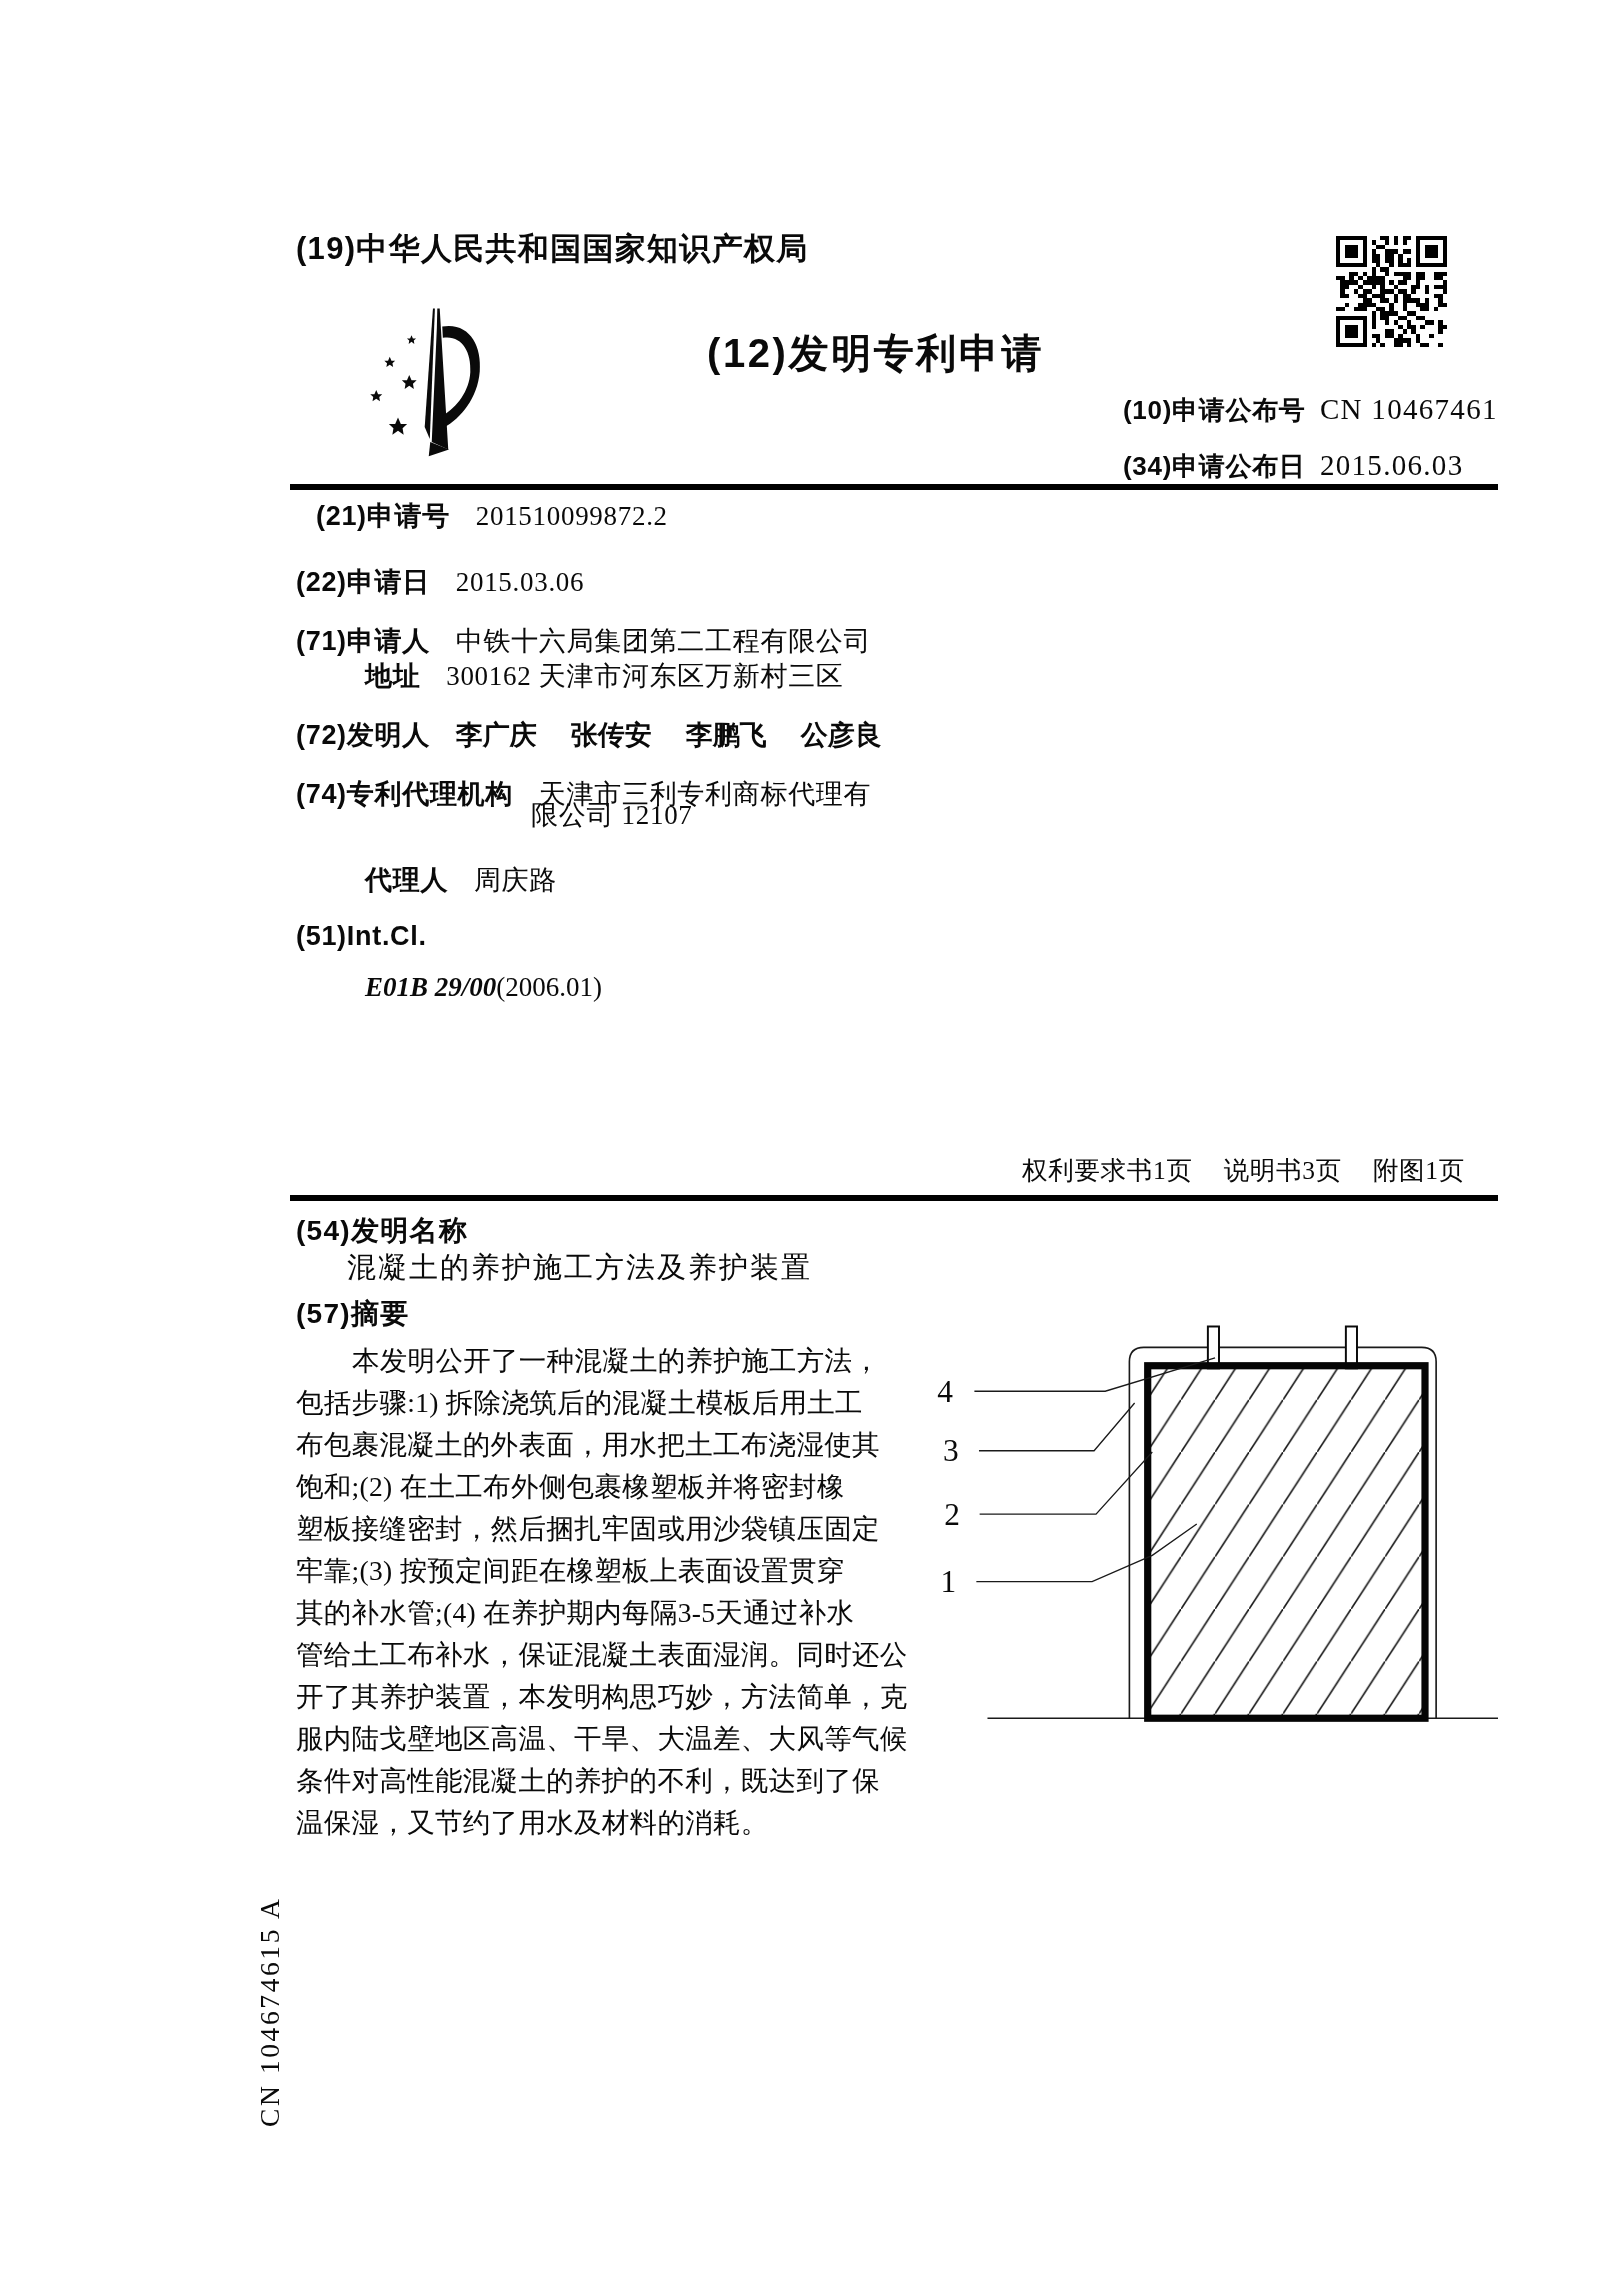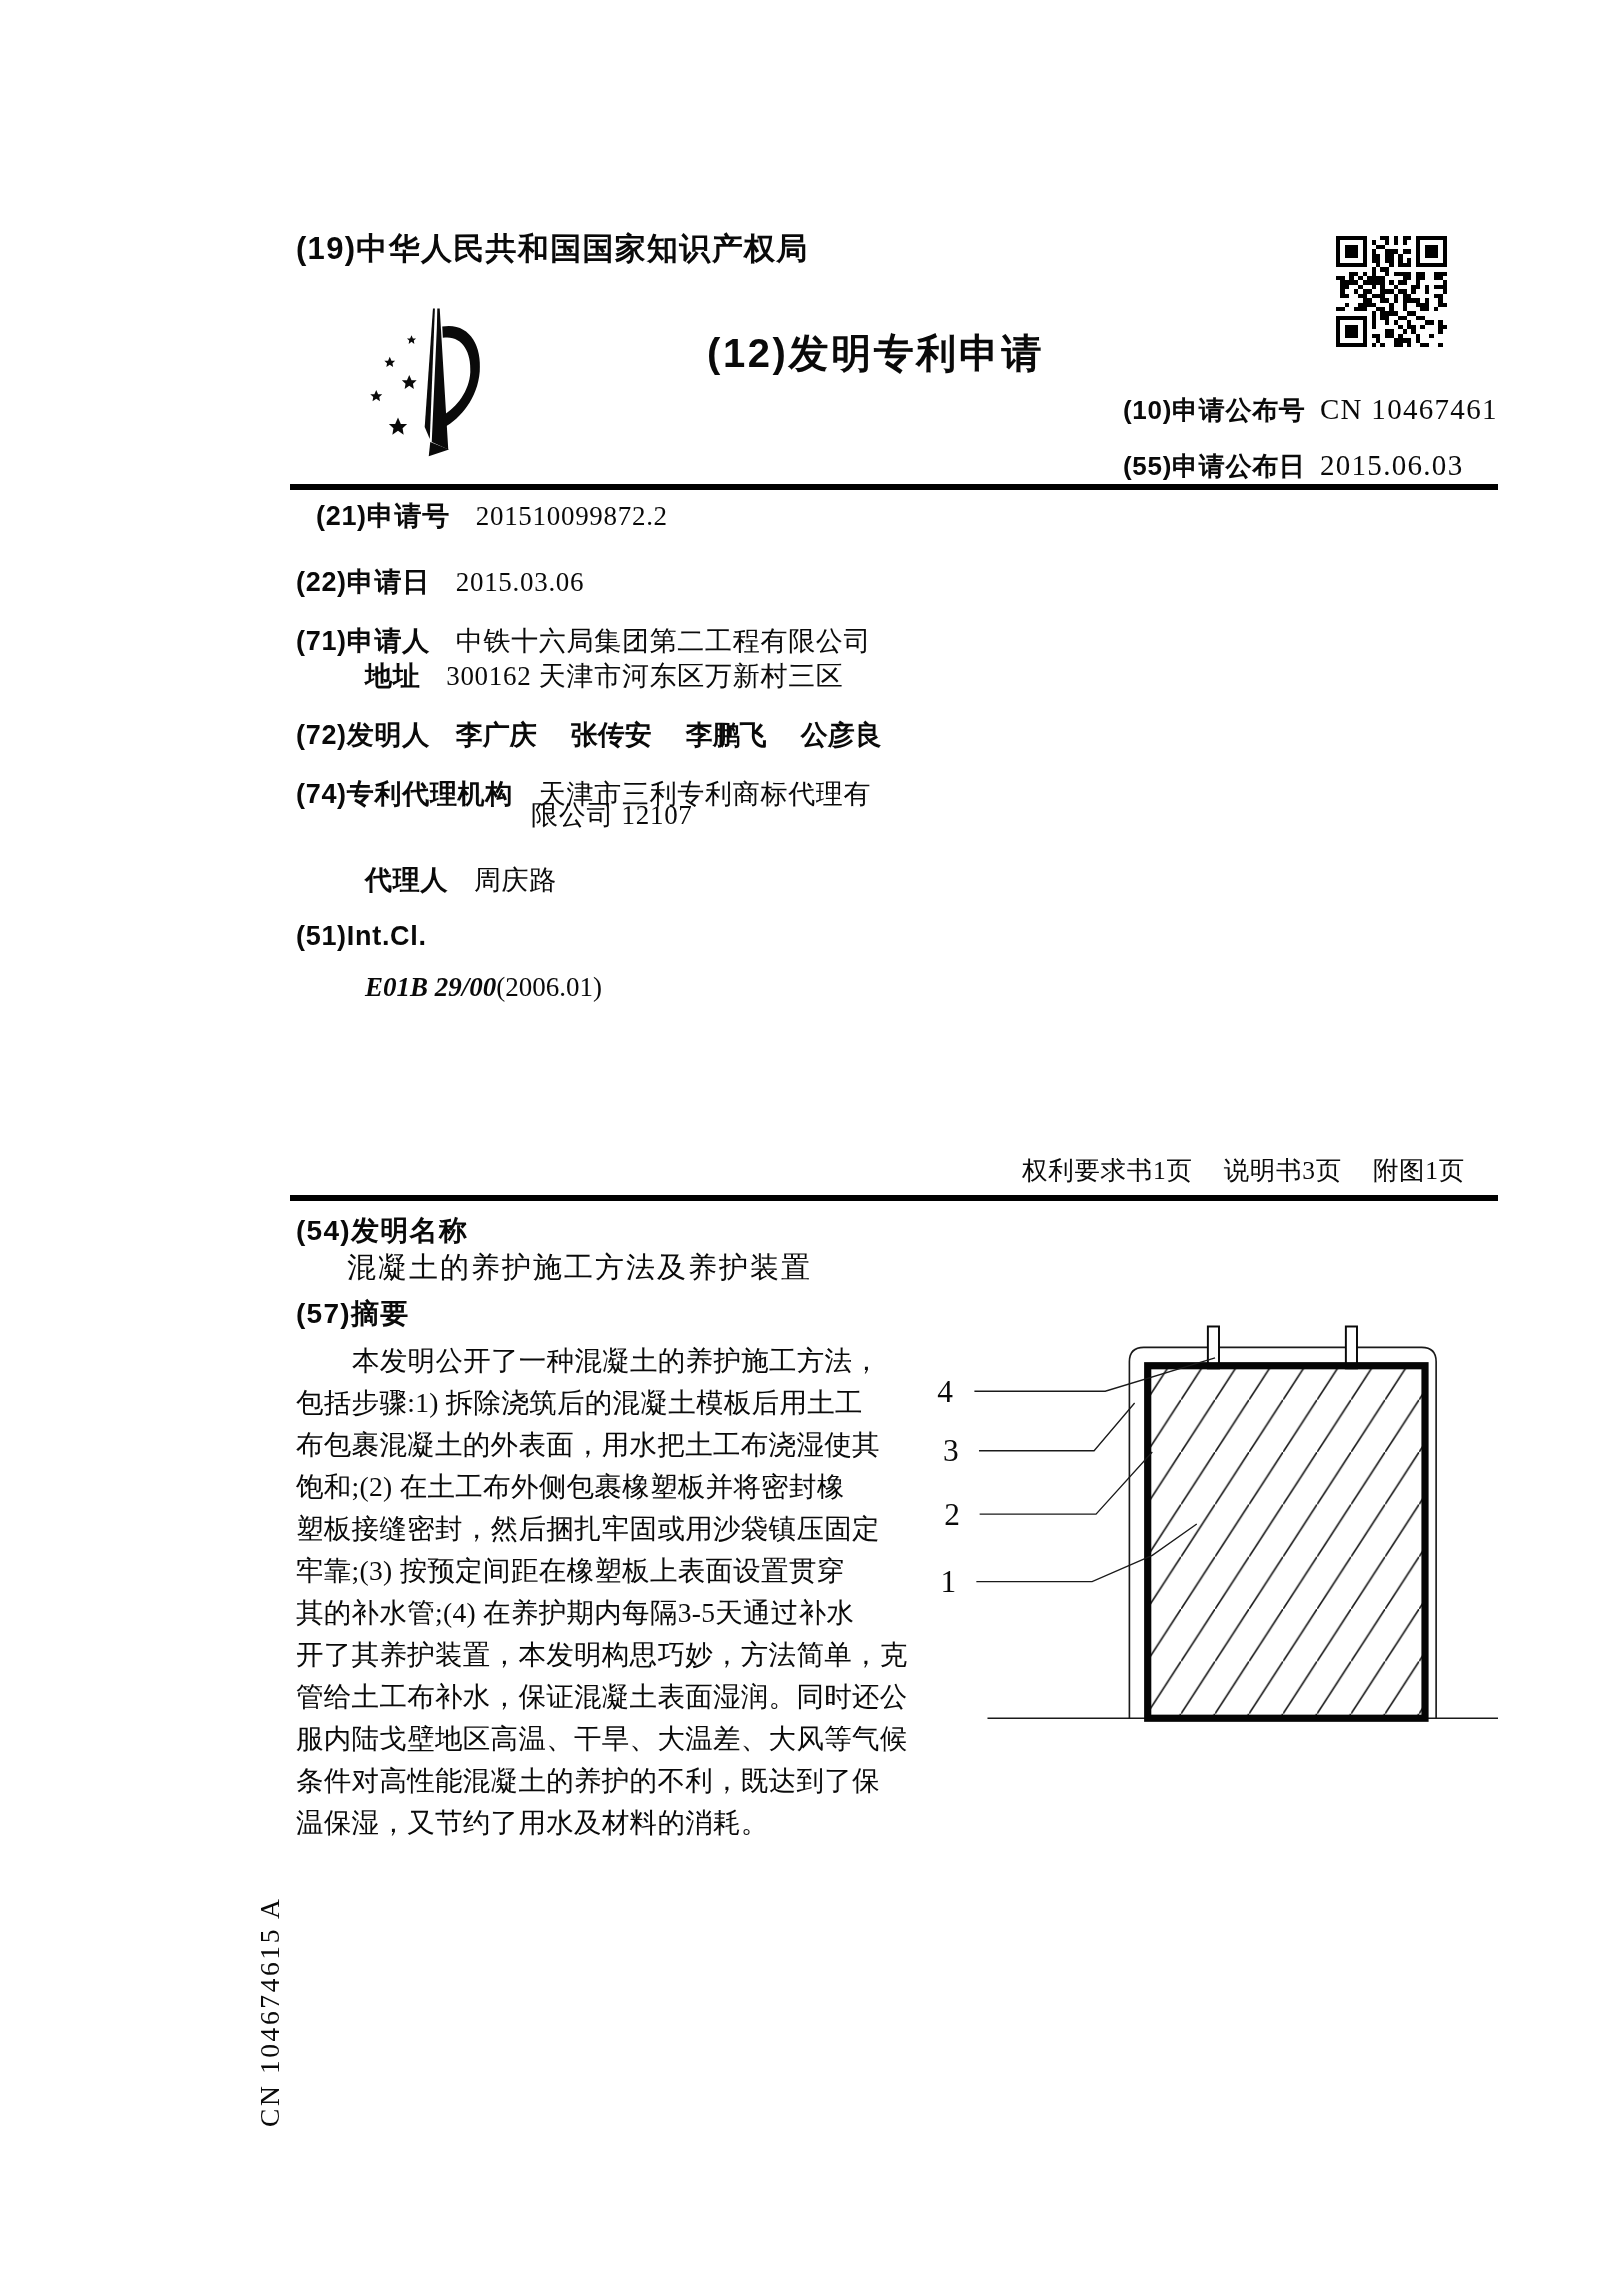--- a/index.html
+++ b/index.html
@@ -283,21 +283,21 @@
           <rect x="1" y="19" width="5" height="5" fill="#fff"></rect>
           <rect x="2" y="20" width="3" height="3"></rect>
         </g>
       </svg>
   </div>
 
   <div class="abs pub-row" style="top:393px;">
     <span class="hei lbl">(10)申请公布号</span><span class="val">CN 104674615 A</span>
   </div>
   <div class="abs pub-row" style="top:449px;">
-    <span class="hei lbl">(55)申请公布日</span><span class="val">2015.06.03</span>
+    <span class="hei lbl">(34)申请公布日</span><span class="val">2015.06.03</span>
   </div>
 
   <div class="rule" style="left:290px;top:484px;width:1241px;"></div>
 
   <div class="brow hei" style="top:498px;margin-left:20px;">
     <span class="lbl">(21)申请号</span>
     <span class="val" style="margin-left:18.3px;">201510099872.2</span>
   </div>
   <div class="brow hei" style="top:564px;">
     <span class="lbl">(22)申请日</span>
@@ -341,22 +341,22 @@
 
   <div class="abs hei sec-label" style="top:1295px;left:296px;">(57)摘要</div>
   <div class="abs song abstract">
       <div class="abs-line">本发明公开了一种混凝土的养护施工方法，</div>
       <div class="abs-line">包括步骤:1) 拆除浇筑后的混凝土模板后用土工</div>
       <div class="abs-line">布包裹混凝土的外表面，用水把土工布浇湿使其</div>
       <div class="abs-line">饱和;(2) 在土工布外侧包裹橡塑板并将密封橡</div>
       <div class="abs-line">塑板接缝密封，然后捆扎牢固或用沙袋镇压固定</div>
       <div class="abs-line">牢靠;(3) 按预定间距在橡塑板上表面设置贯穿</div>
       <div class="abs-line">其的补水管;(4) 在养护期内每隔3-5天通过补水</div>
+      <div class="abs-line">管给土工布补水，保证混凝土表面湿润。同时还公</div>
       <div class="abs-line">开了其养护装置，本发明构思巧妙，方法简单，克</div>
-      <div class="abs-line">管给土工布补水，保证混凝土表面湿润。同时还公</div>
       <div class="abs-line">服内陆戈壁地区高温、干旱、大温差、大风等气候</div>
       <div class="abs-line">条件对高性能混凝土的养护的不利，既达到了保</div>
       <div class="abs-line">温保湿，又节约了用水及材料的消耗。</div>
     </div>
 
   <div class="abs" style="left:909px;top:1295px;width:654px;height:458px;">
     <svg width="654" height="458" viewBox="0 0 1000 700">
       <defs>
         <pattern id="hatch" width="52" height="80" patternUnits="userSpaceOnUse">
           <line x1="0" y1="80" x2="52" y2="0" stroke="#1a1a1a" stroke-width="2.6"></line>

